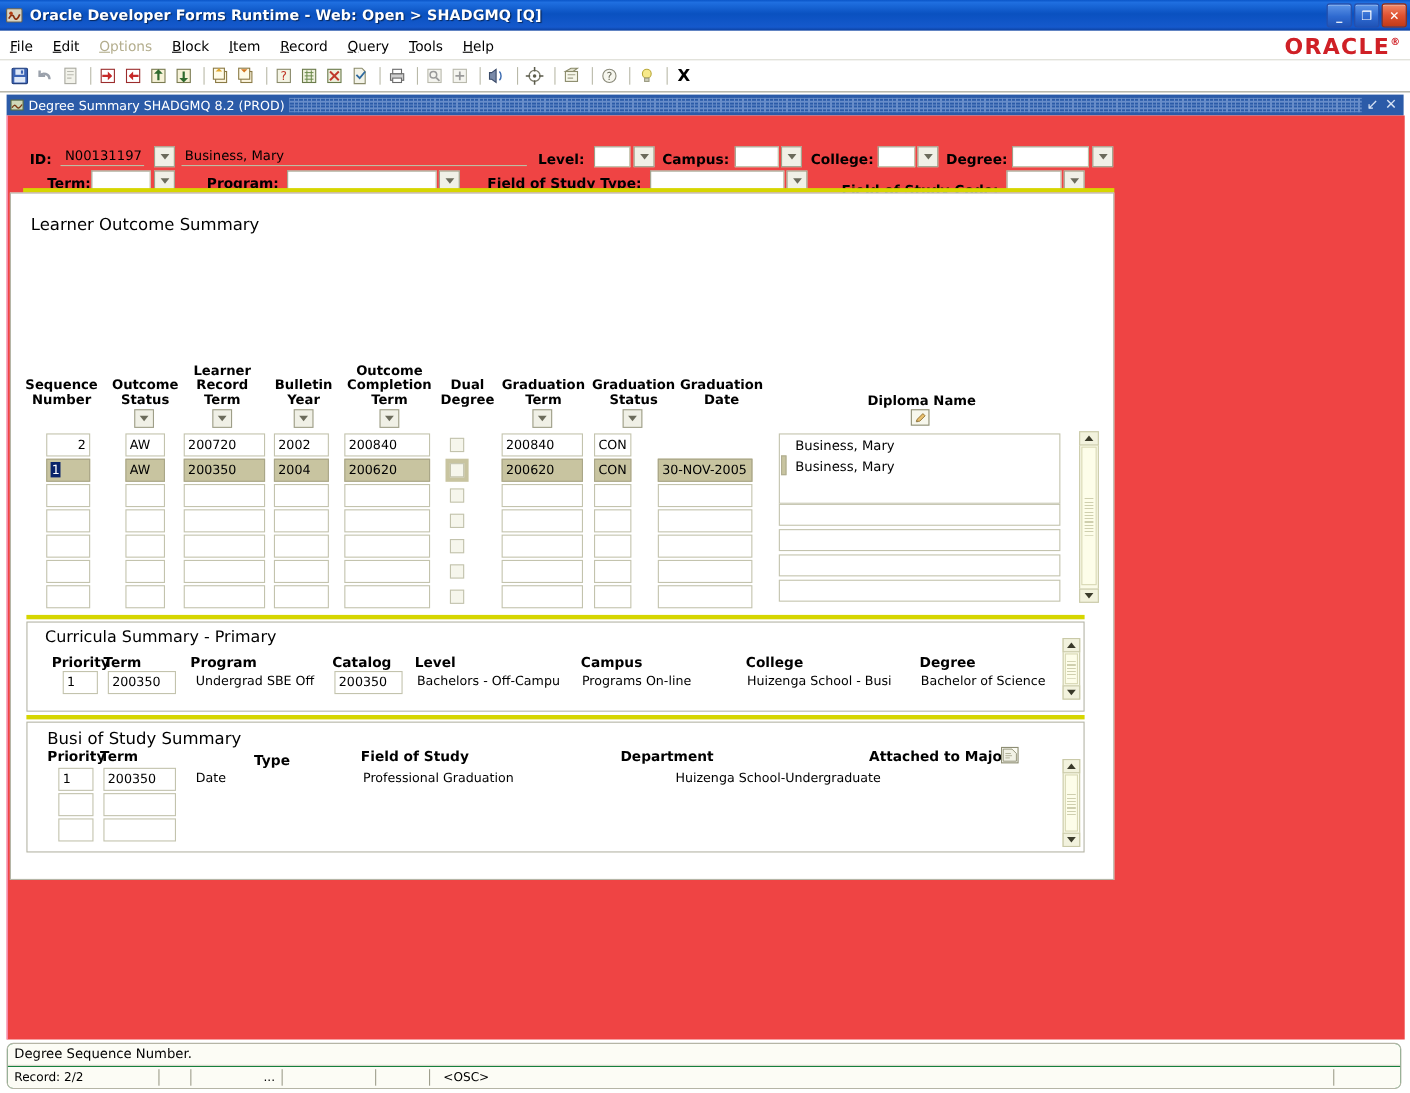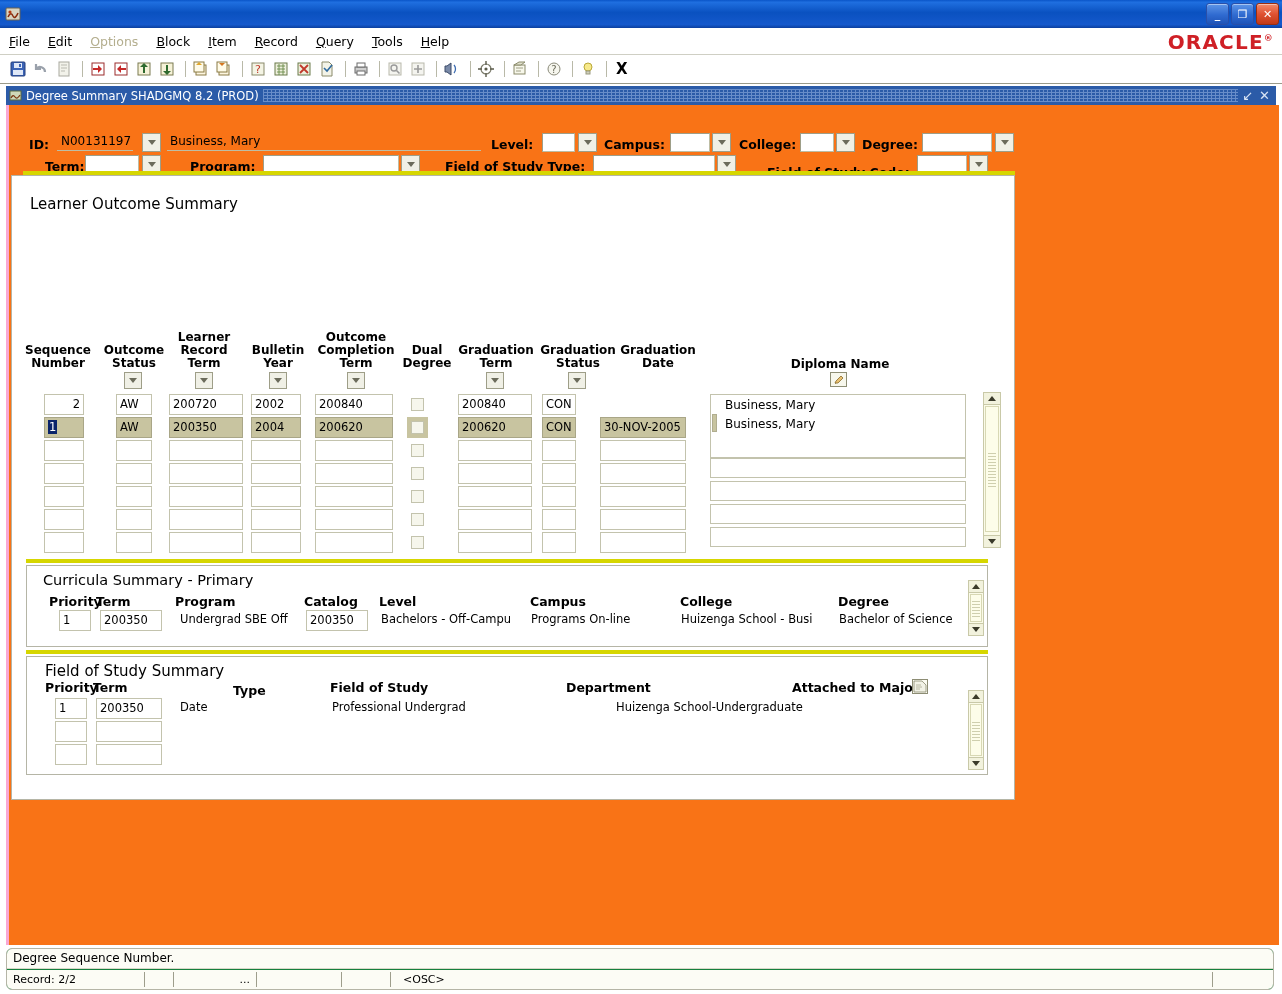--- a/index.html
+++ b/index.html
@@ -79,21 +79,21 @@
     background-image:
       repeating-linear-gradient(0deg,#6f93cd 0 1px,transparent 1px 3px),
       repeating-linear-gradient(90deg,#6f93cd 0 1px,transparent 1px 4px);
     opacity:.9;
   }
   .formbar .fb-btn{color:#d8e4f5;font-size:13px;margin-right:6px;line-height:1;}
 
   
   .canvas{
     position:absolute;left:6px;top:105px;width:1270px;height:840px;
-    background:#f97316;border-left:3px solid #f9a8d4;
+    background:#ef4444;border-left:1px solid #f9a8d4;
   }
 
   
   .keyblock{position:absolute;left:0;top:0;width:1270px;height:62px;}
   .lbl{position:absolute;font-weight:bold;font-size:12.5px;color:#000;white-space:nowrap;}
   .fld{
     position:absolute;box-sizing:border-box;
     border:1px solid #bdbda4;border-top-color:#9e9e88;border-left-color:#9e9e88;
     background:#ffffff;height:19px;font-size:11.5px;
     padding:1px 3px;line-height:16px;color:#000;white-space:nowrap;overflow:hidden;
@@ -206,20 +206,21 @@
 <div class="app">
 
   <div class="titlebar">
     <span class="tb-icon">
       <svg width="16" height="16" viewBox="0 0 16 16">
         <rect x="1" y="2" width="14" height="12" rx="1" fill="#d8d3c0" stroke="#6b6352"></rect>
         <path d="M3 11 q3-6 5-1 q2 4 5-3" stroke="#8b2d0e" stroke-width="1.6" fill="none"></path>
         <circle cx="5" cy="6" r="1.6" fill="#b33b12"></circle>
       </svg>
     </span>
+    <span class="tb-title">Oracle Developer Forms Runtime - Web:  Open &gt; SHADGMQ [Q]</span>
     <div class="tb-btns">
       <div class="tb-btn">_</div>
       <div class="tb-btn">❐</div>
       <div class="tb-btn close">✕</div>
     </div>
   </div>
 
   <div class="menubar">
     <div class="menu-item"><u>F</u><span>ile</span></div>
     <div class="menu-item"><u>E</u>dit</div>
@@ -614,38 +615,38 @@
           </div>
           <div class="sbbtn dn" style="top:42px;left:-1px;width:16px;">
               <i></i>
             </div>
         </div>
       </div>
 
       <div class="ylbar" style="left:14px;top:474px;width:962px;height:4px;"></div>
 
       <div class="block" style="left:14px;top:480px;width:962px;height:119px;">
-        <div class="blocktitle" style="left:18px;top:5px;font-size:15px;">Field of Study Summary</div>
+        <div class="blocktitle" style="left:18px;top:5px;font-size:15px;">Busi of Study Summary</div>
         <div class="lbl" style="left:18px;top:23px;">Priority</div>
         <div class="lbl" style="left:66px;top:23px;">Term</div>
         <div class="lbl" style="left:206px;top:26px;">Type</div>
         <div class="lbl" style="left:303px;top:23px;">Field of Study</div>
         <div class="lbl" style="left:539px;top:23px;">Department</div>
         <div class="lbl" style="left:765px;top:23px;">Attached to Major</div>
         <div class="doc-ico" style="left:885px;top:22px;">
           <svg width="14" height="13" viewBox="0 0 14 13">
               <path d="M1 1h8l4 4v7H1z" fill="#f2f2e6" stroke="#8a8a70" stroke-width=".8"></path>
               <path d="M3 5h5M3 7h6M3 9h4" stroke="#a8a890" stroke-width=".8"></path>
             </svg>
         </div>
 
         <div class="cell" style="left:28px;top:41px;width:32px;">1</div>
         <div class="cell" style="left:69px;top:41px;width:66px;">200350</div>
         <div class="cell plain" style="left:150px;top:41px;width:140px;">Date</div>
-        <div class="cell plain" style="left:302px;top:41px;width:226px;">Professional Undergrad</div>
+        <div class="cell plain" style="left:302px;top:41px;width:226px;">Professional Graduation</div>
         <div class="cell plain" style="left:538px;top:41px;width:234px;margin-left:48px;">Huizenga School-Undergraduate</div>
 
         <div class="cell" style="left:28px;top:64px;width:32px;"></div>
         <div class="cell" style="left:69px;top:64px;width:66px;"></div>
 
         <div class="cell" style="left:28px;top:87px;width:32px;"></div>
         <div class="cell" style="left:69px;top:87px;width:66px;"></div>
 
         <div class="vsb" style="left:941px;top:33px;width:16px;height:80px;">
           <div class="sbbtn up" style="top:-1px;left:-1px;width:16px;">

